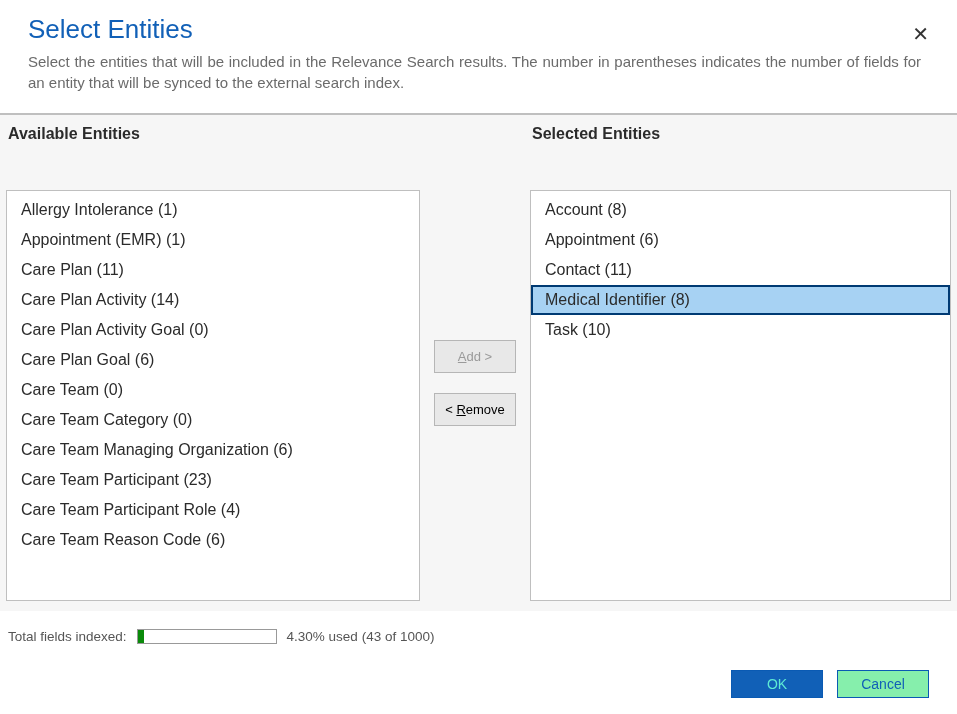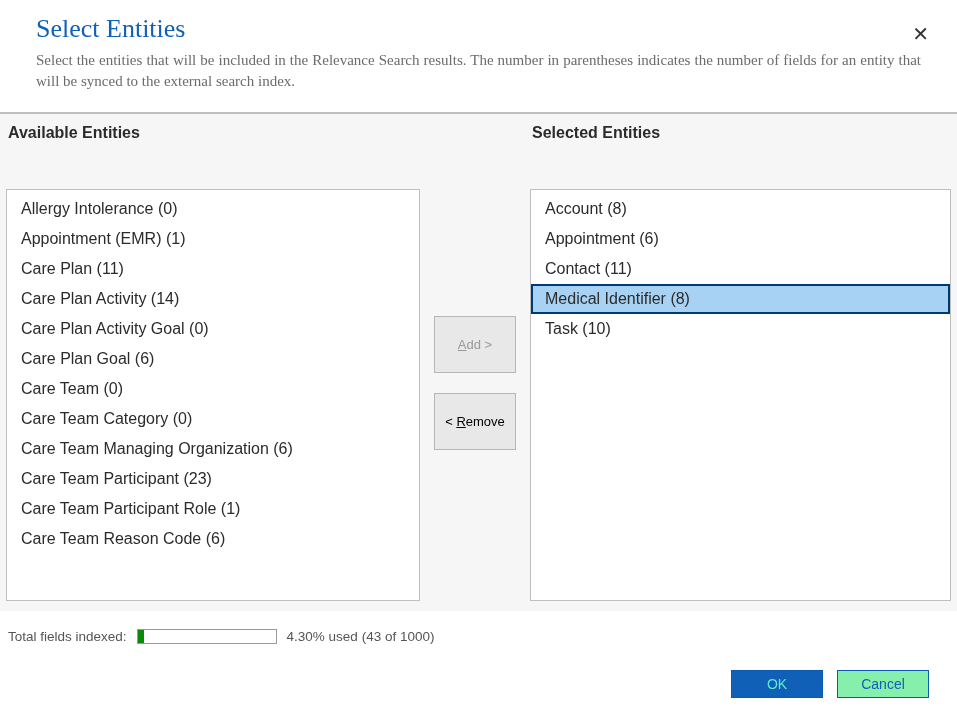--- a/index.html
+++ b/index.html
@@ -12,23 +12,22 @@
       height: 714px;
       overflow: hidden;
     }
     .dialog {
       width: 957px;
       height: 714px;
       display: flex;
       flex-direction: column;
     }
     .header {
-      padding: 14px 36px 20px 36px;
+      padding: 14px 36px 20px 28px;
       position: relative;
-      font-family: Liberation Serif, serif;
     }
     .title {
       color: #1160b7;
       font-size: 26px;
       font-weight: 400;
       margin-bottom: 6px;
     }
     .subtitle {
       color: #6b6b6b;
       font-size: 15px;
@@ -104,21 +103,21 @@
       cursor: pointer;
       white-space: nowrap;
     }
     .list-item.selected {
       background: #a7d2f3;
       border: 2px solid #003a73;
       padding: 4px 12px;
     }
     .xfer-btn {
       min-width: 82px;
-      padding: 20px 10px;
+      padding: 8px 10px;
       font-size: 13px;
       background: #e8e8e8;
       border: 1px solid #b6b6b6;
       cursor: pointer;
     }
     .xfer-btn:disabled {
       color: #9a9a9a;
       cursor: default;
     }
     .xfer-btn .u { text-decoration: underline; }
@@ -170,31 +169,31 @@
     <div class="subtitle">Select the entities that will be included in the Relevance Search results. The number in parentheses indicates the number of fields for an entity that will be synced to the external search index.</div>
     <div class="close">✕</div>
   </div>
 
   <div class="body">
 
     <div class="col left">
       <div class="col-title">Available Entities</div>
       <div class="listbox-wrap">
         <div class="listbox" id="available-list">
-            <div class="list-item">Allergy Intolerance (0)</div>
+            <div class="list-item">Allergy Intolerance (1)</div>
             <div class="list-item">Appointment (EMR) (1)</div>
             <div class="list-item">Care Plan (11)</div>
             <div class="list-item">Care Plan Activity (14)</div>
             <div class="list-item">Care Plan Activity Goal (0)</div>
             <div class="list-item">Care Plan Goal (6)</div>
             <div class="list-item">Care Team (0)</div>
             <div class="list-item">Care Team Category (0)</div>
             <div class="list-item">Care Team Managing Organization (6)</div>
             <div class="list-item">Care Team Participant (23)</div>
-            <div class="list-item">Care Team Participant Role (1)</div>
+            <div class="list-item">Care Team Participant Role (4)</div>
             <div class="list-item">Care Team Reason Code (6)</div>
             <div style="height: 32px;"></div>
             <div style="height: 32px;"></div>
           </div>
       </div>
     </div>
 
     <div class="col mid">
       <button class="xfer-btn" disabled=""><span class="u">A</span><span>dd &gt;</span></button>
       <button class="xfer-btn"><span>&lt; </span><span class="u">R</span><span>emove</span></button>

